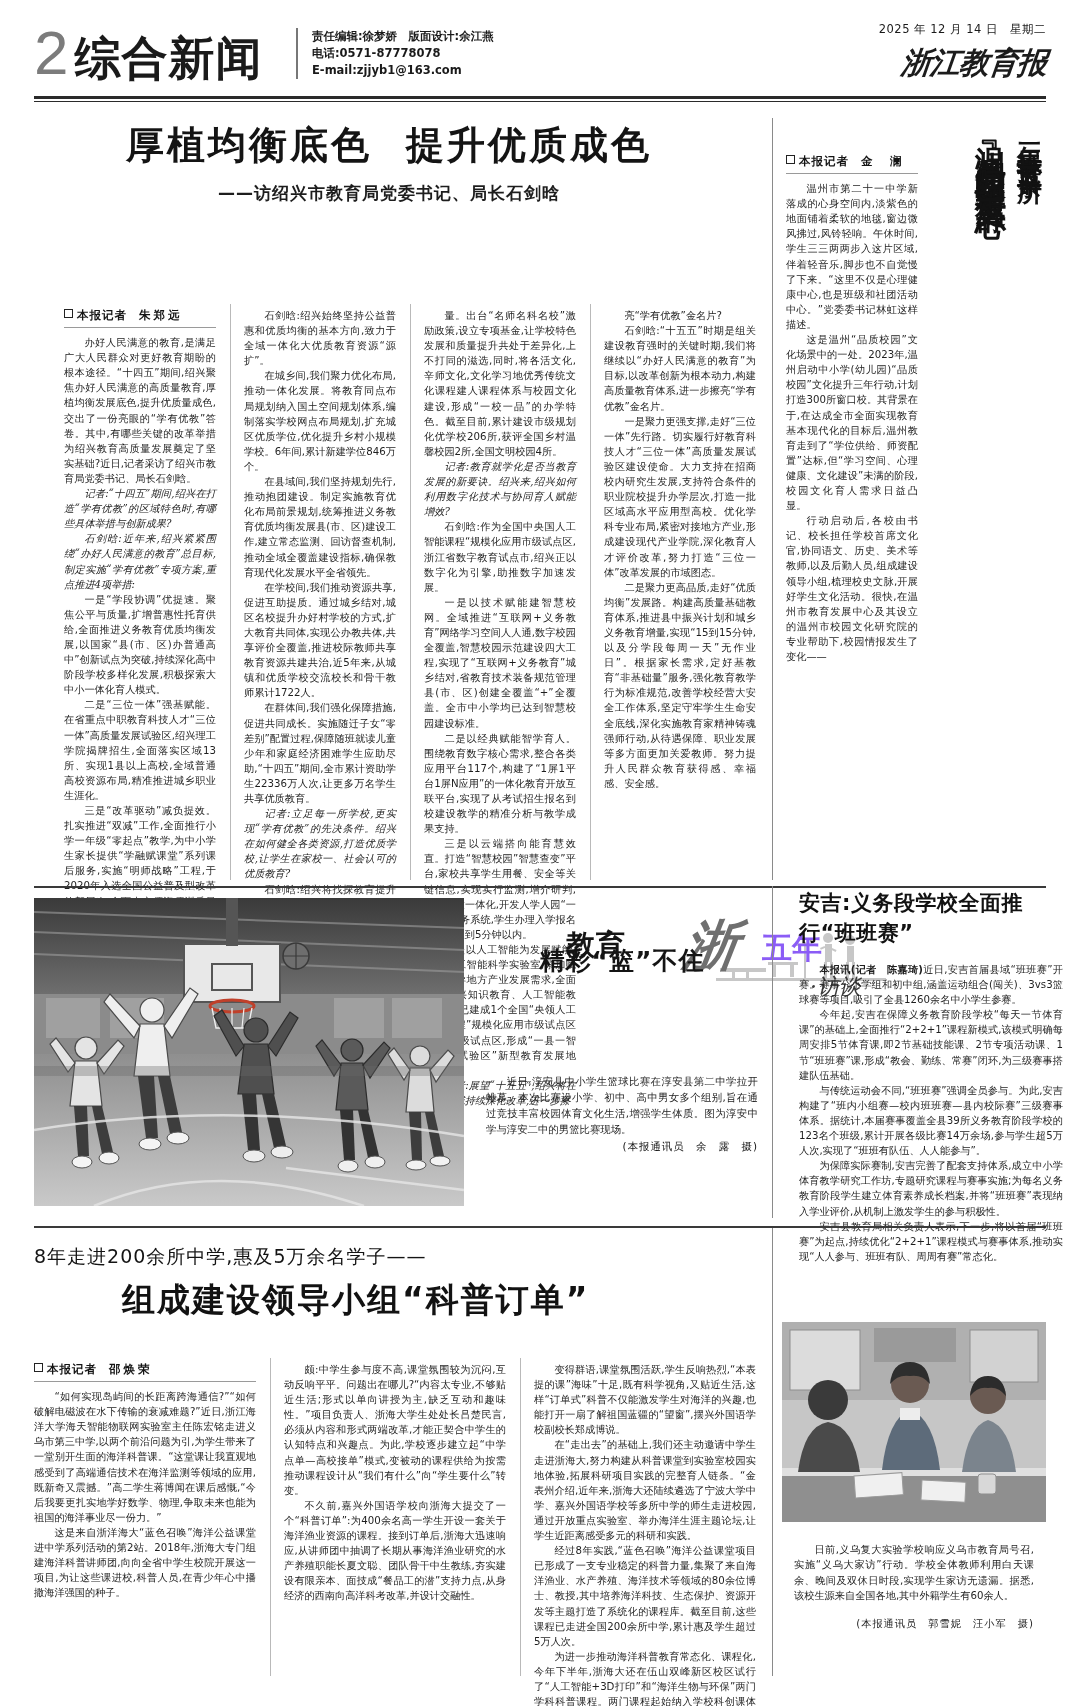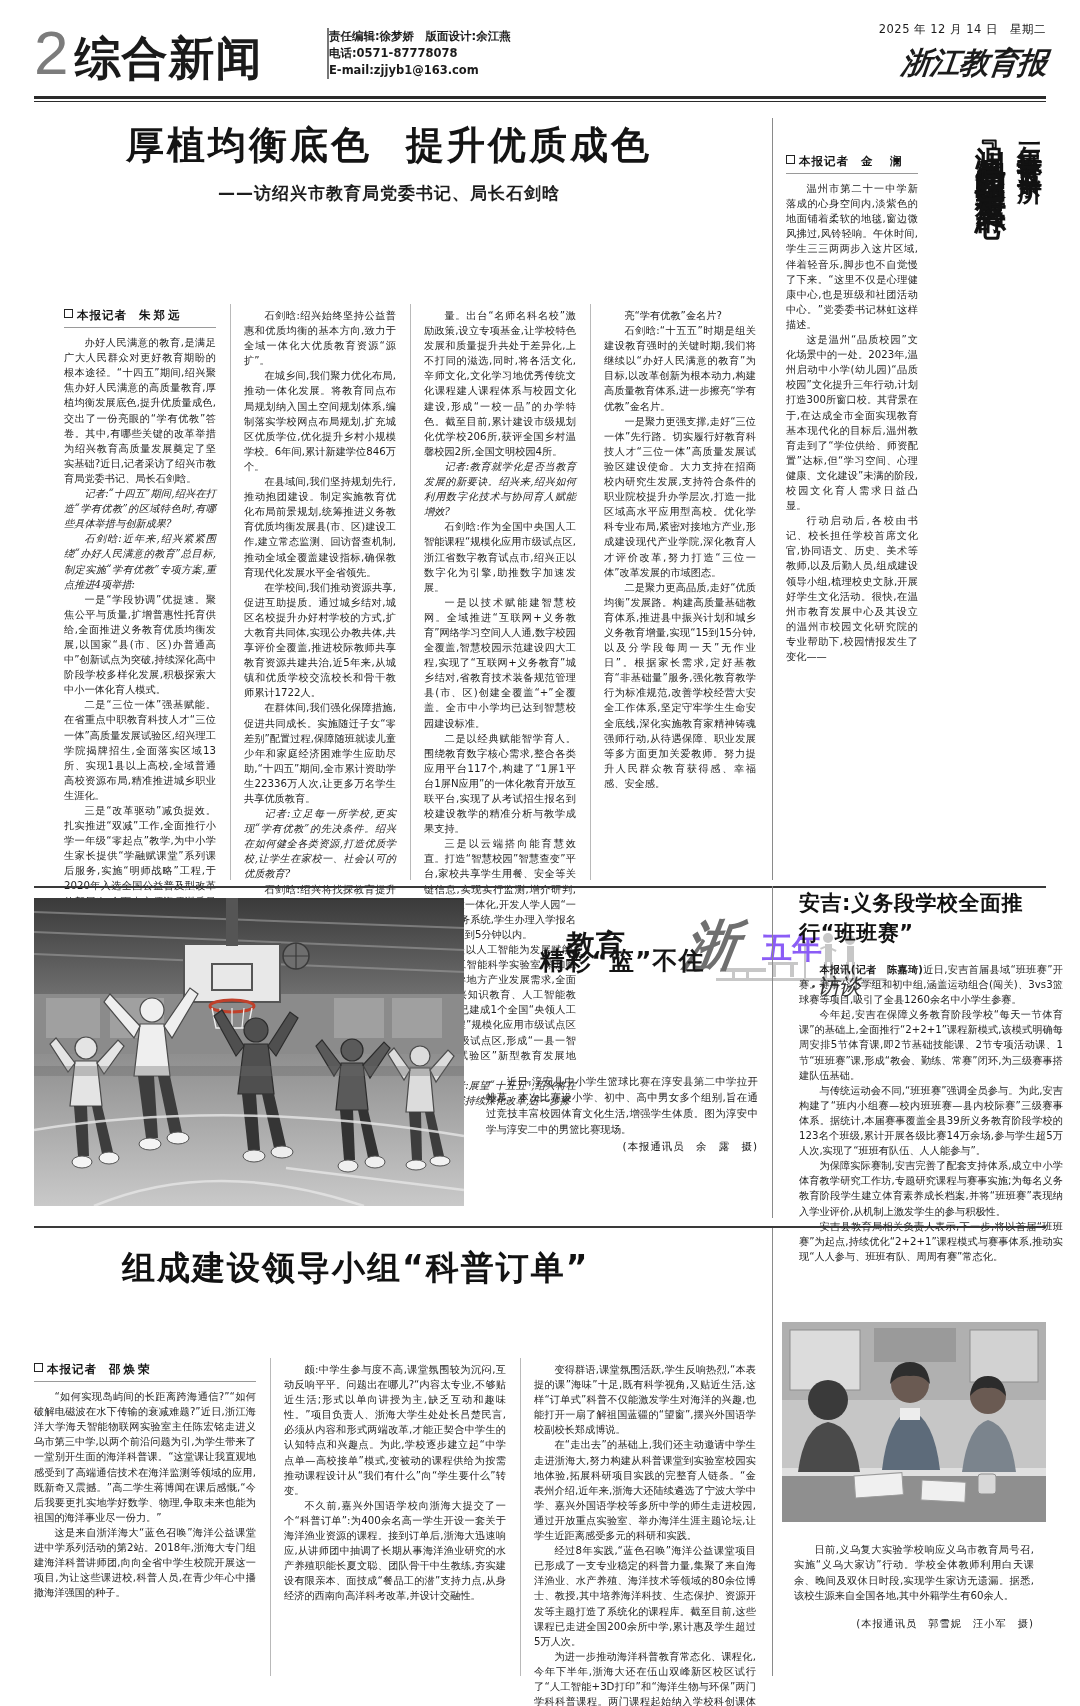--- a/index.html
+++ b/index.html
@@ -20,24 +20,23 @@
     font-size:62px;font-weight:300;color:#7c7c7c;line-height:62px;
     letter-spacing:-2px;
   }
   .section-name{
     font-family:"DejaVu Sans",sans-serif;
     font-size:46px;font-weight:bold;color:#1a1a1a;line-height:52px;
     margin-left:8px;letter-spacing:1px;
   }
   .mh-meta{
     position:absolute;left:262px;top:6px;
-    border-left:2px solid #777;
+    border-left:2px solid #777;padding-left:14px;
     font-family:"DejaVu Sans",sans-serif;font-size:11.5px;line-height:17px;color:#1a1a1a;
     font-weight:bold;
-    margin-left:31px;
   }
   .mh-meta .ln{white-space:nowrap;}
   .mh-right{position:absolute;right:0;top:0;text-align:right;}
   .mh-date{font-family:"DejaVu Sans",sans-serif;font-size:11.5px;color:#1a1a1a;letter-spacing:.5px;}
   .paper-logo{
     margin-top:6px;
     font-family:"DejaVu Serif",serif;
     font-size:30px;font-weight:bold;font-style:italic;color:#1c1c1c;
     letter-spacing:-1px;transform:skewX(-6deg);
   }
@@ -436,20 +435,21 @@
         <p>与传统运动会不同,“班班赛”强调全员参与。为此,安吉构建了“班内小组赛—校内班班赛—县内校际赛”三级赛事体系。据统计,本届赛事覆盖全县39所义务教育阶段学校的123名个班级,累计开展各级比赛14万余场,参与学生超5万人次,实现了“班班有队伍、人人能参与”。</p>
         <p>为保障实际赛制,安吉完善了配套支持体系,成立中小学体育教学研究工作坊,专题研究课程与赛事实施;为每名义务教育阶段学生建立体育素养成长档案,并将“班班赛”表现纳入学业评价,从机制上激发学生的参与积极性。</p>
         <p>安吉县教育局相关负责人表示,下一步,将以首届“班班赛”为起点,持续优化“2+2+1”课程模式与赛事体系,推动实现“人人参与、班班有队、周周有赛”常态化。</p>
       </div>
     </div>
   </div>
 
   <div class="hrule thick" style="left:34px;top:1226px;width:1012px;"></div>
 
   <div class="botzone">
+    <div class="bot-shoulder">8年走进200余所中学,惠及5万余名学子——</div>
     <div class="bot-title">组成建设领导小组“科普订单”</div>
 
     <div class="bcol" style="left:0px;width:222px;">
       <div class="byline">
         <span class="sq"></span><span>本报记者</span><span class="nm">邵焕荣</span>
       </div>
       <p>“如何实现岛屿间的长距离跨海通信?”“如何破解电磁波在水下传输的衰减难题?”近日,浙江海洋大学海天智能物联网实验室主任陈宏铭走进义乌市第三中学,以两个前沿问题为引,为学生带来了一堂别开生面的海洋科普课。“这堂课让我直观地感受到了高端通信技术在海洋监测等领域的应用,既新奇又震撼。”高二学生蒋博闻在课后感慨,“今后我要更扎实地学好数学、物理,争取未来也能为祖国的海洋事业尽一份力。”</p>
       <p>这是来自浙洋海大“蓝色召唤”海洋公益课堂进中学系列活动的第2站。2018年,浙海大专门组建海洋科普讲师团,向向全省中学生校院开展这一项目,为让这些课进校,科普人员,在青少年心中播撒海洋强国的种子。</p>
     </div>
     <div class="vdivider" style="left:236px;top:120px;height:318px;"></div>

